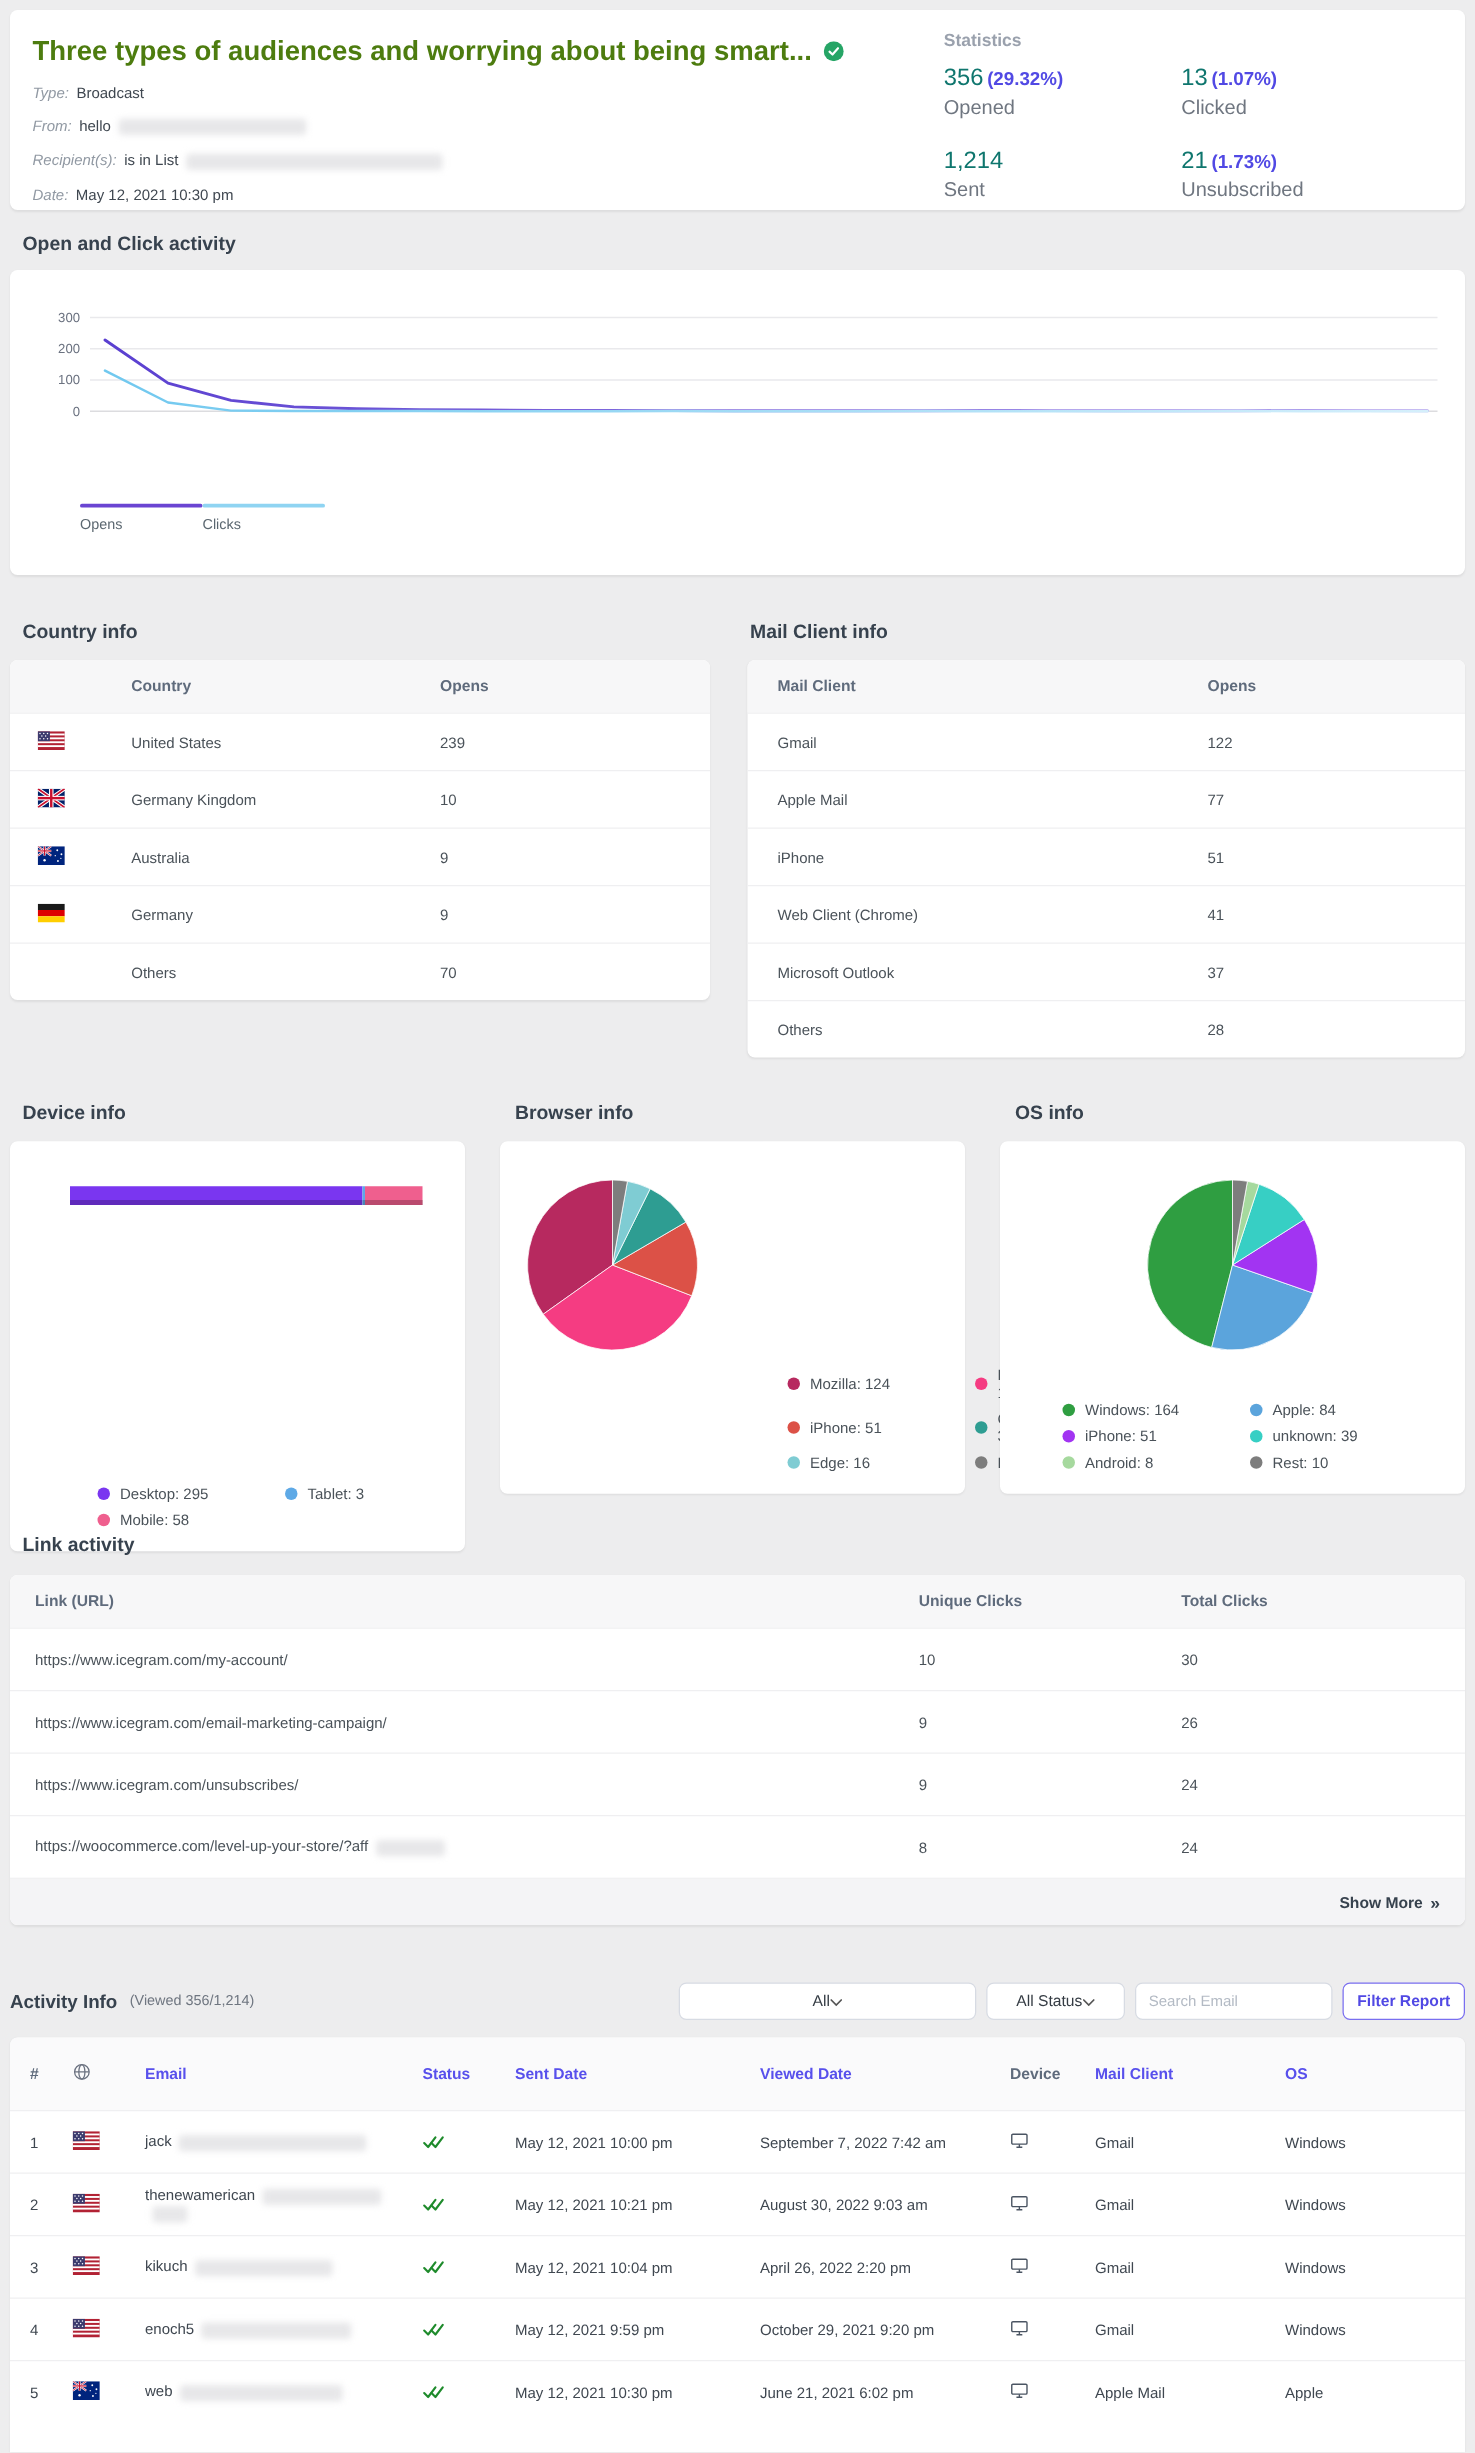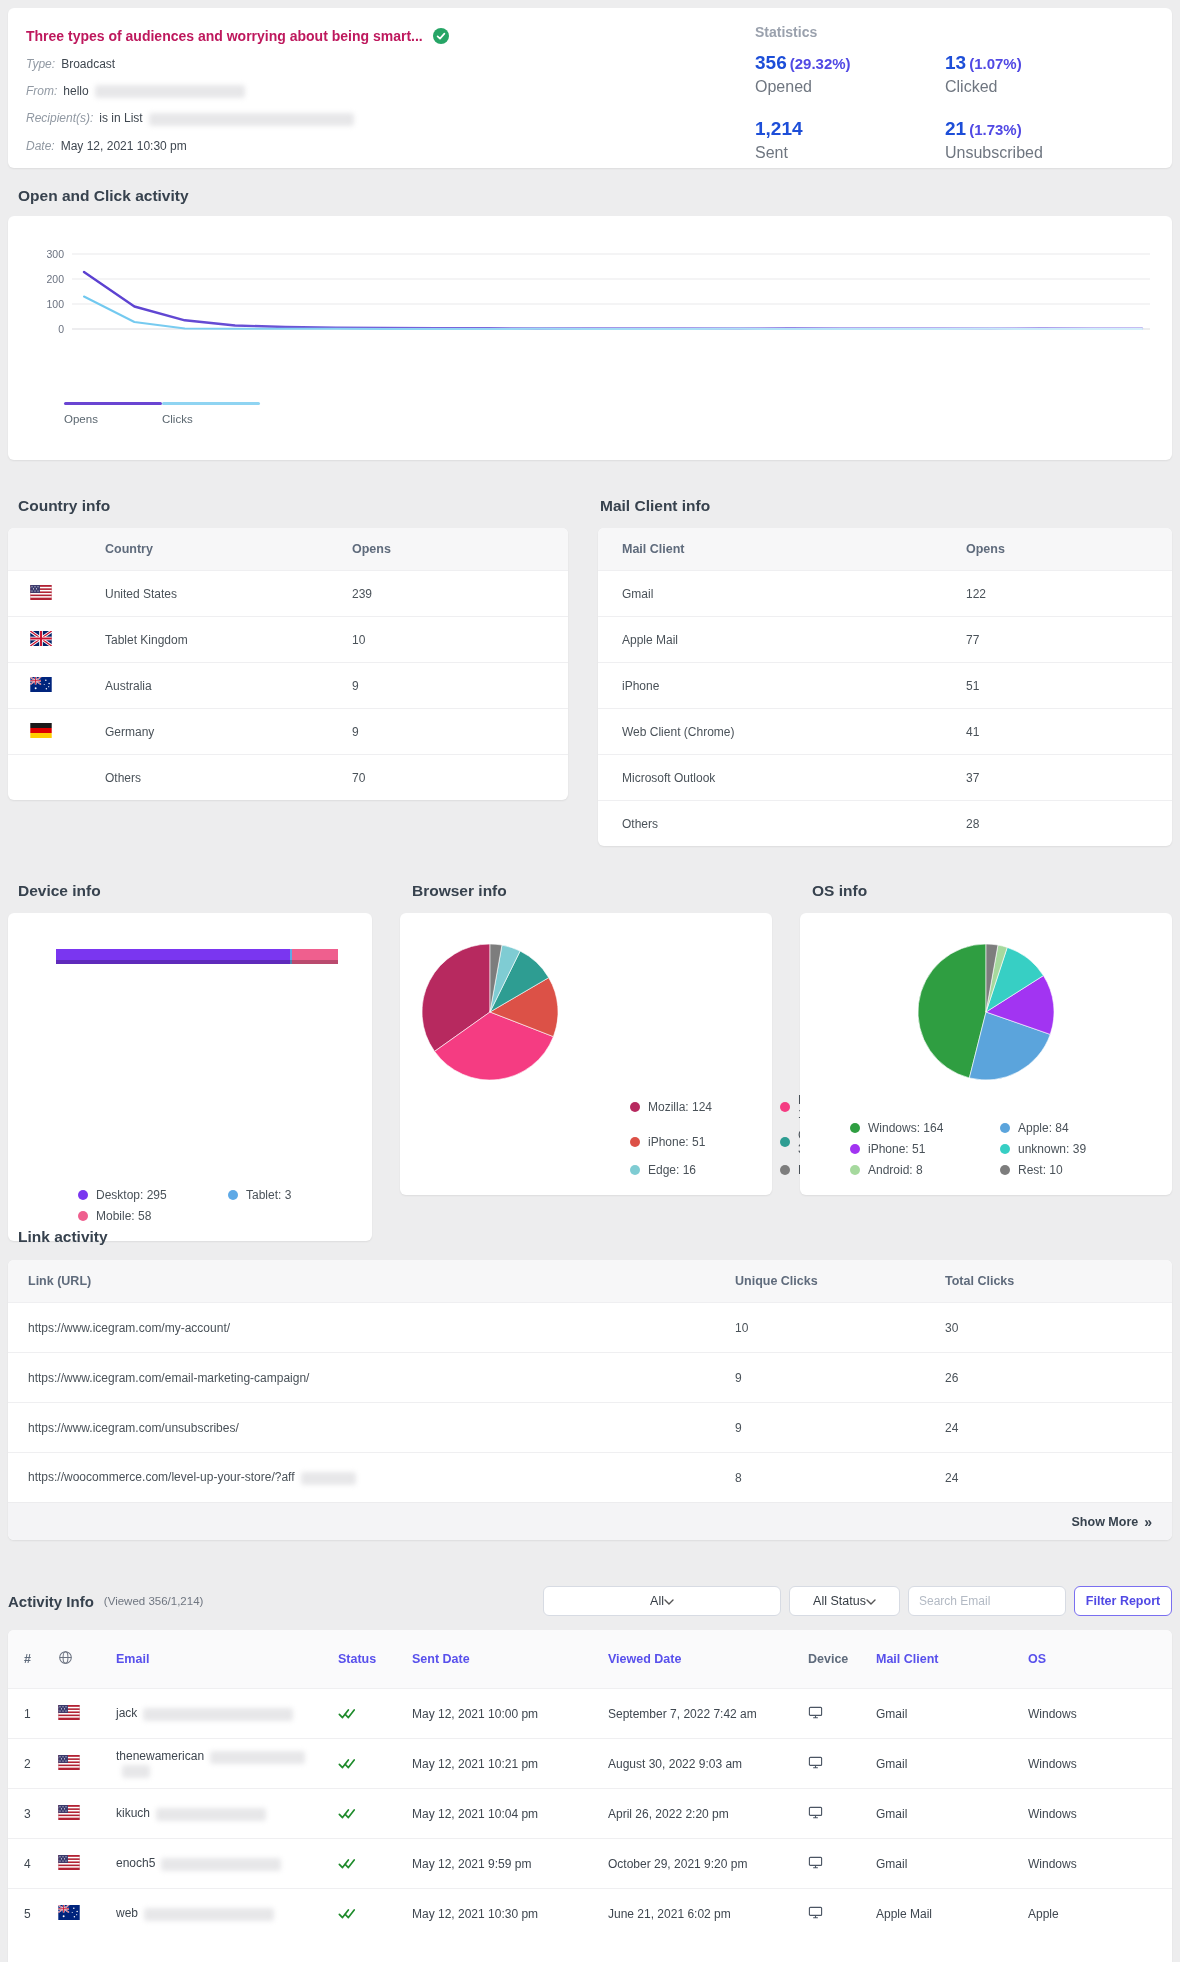--- a/index.html
+++ b/index.html
@@ -3,28 +3,28 @@
 <meta charset="utf-8">
 <style>
   *{box-sizing:border-box;margin:0;padding:0}
   html,body{width:1180px;height:1962px;overflow:hidden}
   body{background:#ededee;font-family:"Liberation Sans",sans-serif;color:#3f4750;position:relative}
   .card{background:#fff;border-radius:6px;box-shadow:0 1px 2px rgba(0,0,0,.07)}
   .section-heading{font-size:15.5px;font-weight:700;color:#37424e;margin:26px 0 14px 10px}
   
   .top-card{position:absolute;left:8px;top:8px;width:1164px;height:160px;padding:20px 18px;}
   .title-row{display:flex;align-items:center;gap:10px}
-  .campaign-title{font-size:14px;font-weight:700;color:#be185d}
+  .campaign-title{font-size:22px;font-weight:700;color:#4d7c0f}
   .meta-row{margin-top:13px;font-size:12px;color:#3f4750}
   .meta-label{font-style:italic;color:#9199a3;margin-right:6px}
   .redact{display:inline-block;height:13px;background:#e7e7e9;border-radius:3px;filter:blur(2.5px);vertical-align:middle;margin-left:6px}
   .stats-block{position:absolute;left:747px;top:16px;width:400px}
   .stats-title{font-size:14px;font-weight:700;color:#9aa1ad;margin-bottom:12px}
   .stats-grid{display:grid;grid-template-columns:190px 190px;row-gap:22px}
-  .stat-value{font-size:19px;font-weight:700;color:#1d4ed8}
+  .stat-value{font-size:19px;font-weight:400;color:#0f766e}
   .stat-pct{font-size:15px;font-weight:700;color:#5149e4;margin-left:3px}
   .stat-label{font-size:16px;color:#6f7680;margin-top:4px}
   
   .chart-heading{position:absolute;left:18px;top:187px;margin:0}
   .chart-card{position:absolute;left:8px;top:216px;width:1164px;height:244px;padding:16px}
   .chart-legend{display:flex;margin:46px 0 0 40px}
   .legend-seg{width:98px}
   .legend-seg .seg-line{height:3px;border-radius:2px}
   .legend-seg .seg-label{font-size:11.5px;color:#5b6770;margin-top:8px}
   
@@ -198,21 +198,21 @@
       <div class="itab-row country-grid">
         <span><span class="flag"><svg viewBox="0 0 20 14">
               <rect width="20" height="14" fill="#012169"></rect>
               <path d="M0 0 L20 14 M20 0 L0 14" stroke="#fff" stroke-width="2.8"></path>
               <path d="M0 0 L20 14 M20 0 L0 14" stroke="#c8102e" stroke-width="1.2"></path>
               <rect x="8.3" width="3.4" height="14" fill="#fff"></rect>
               <rect y="5.3" width="20" height="3.4" fill="#fff"></rect>
               <rect x="9.1" width="1.8" height="14" fill="#c8102e"></rect>
               <rect y="6.1" width="20" height="1.8" fill="#c8102e"></rect>
             </svg></span></span>
-        <span>Tablet Kingdom</span>
+        <span>Germany Kingdom</span>
         <span>10</span>
       </div>
       <div class="itab-row country-grid">
         <span><span class="flag"><svg viewBox="0 0 20 14">
               <rect width="20" height="14" fill="#00247d"></rect>
               <g transform="scale(0.5)">
                 <path d="M0 0 L20 14 M20 0 L0 14" stroke="#fff" stroke-width="2.8"></path>
                 <path d="M0 0 L20 14 M20 0 L0 14" stroke="#c8102e" stroke-width="1.2"></path>
                 <rect x="8.3" width="3.4" height="14" fill="#fff"></rect>
                 <rect y="5.3" width="20" height="3.4" fill="#fff"></rect>

